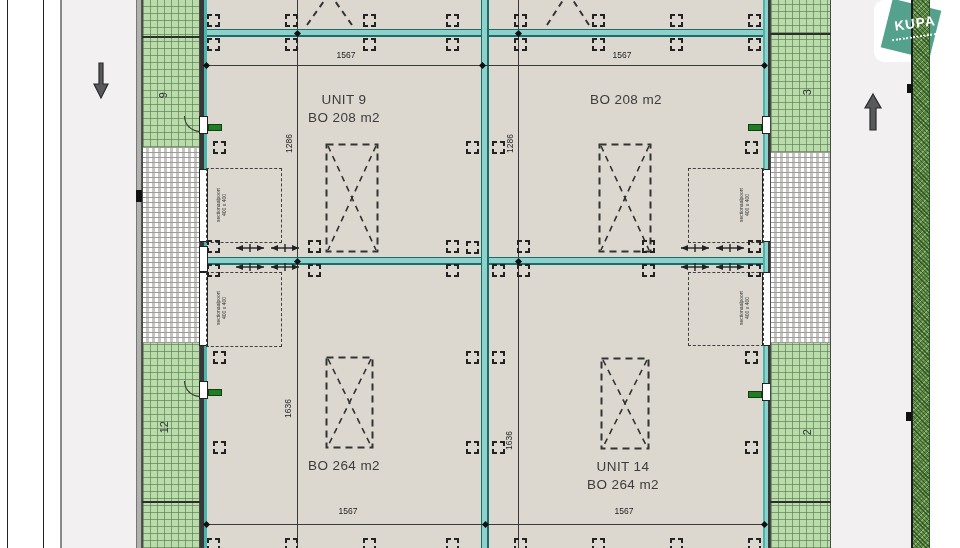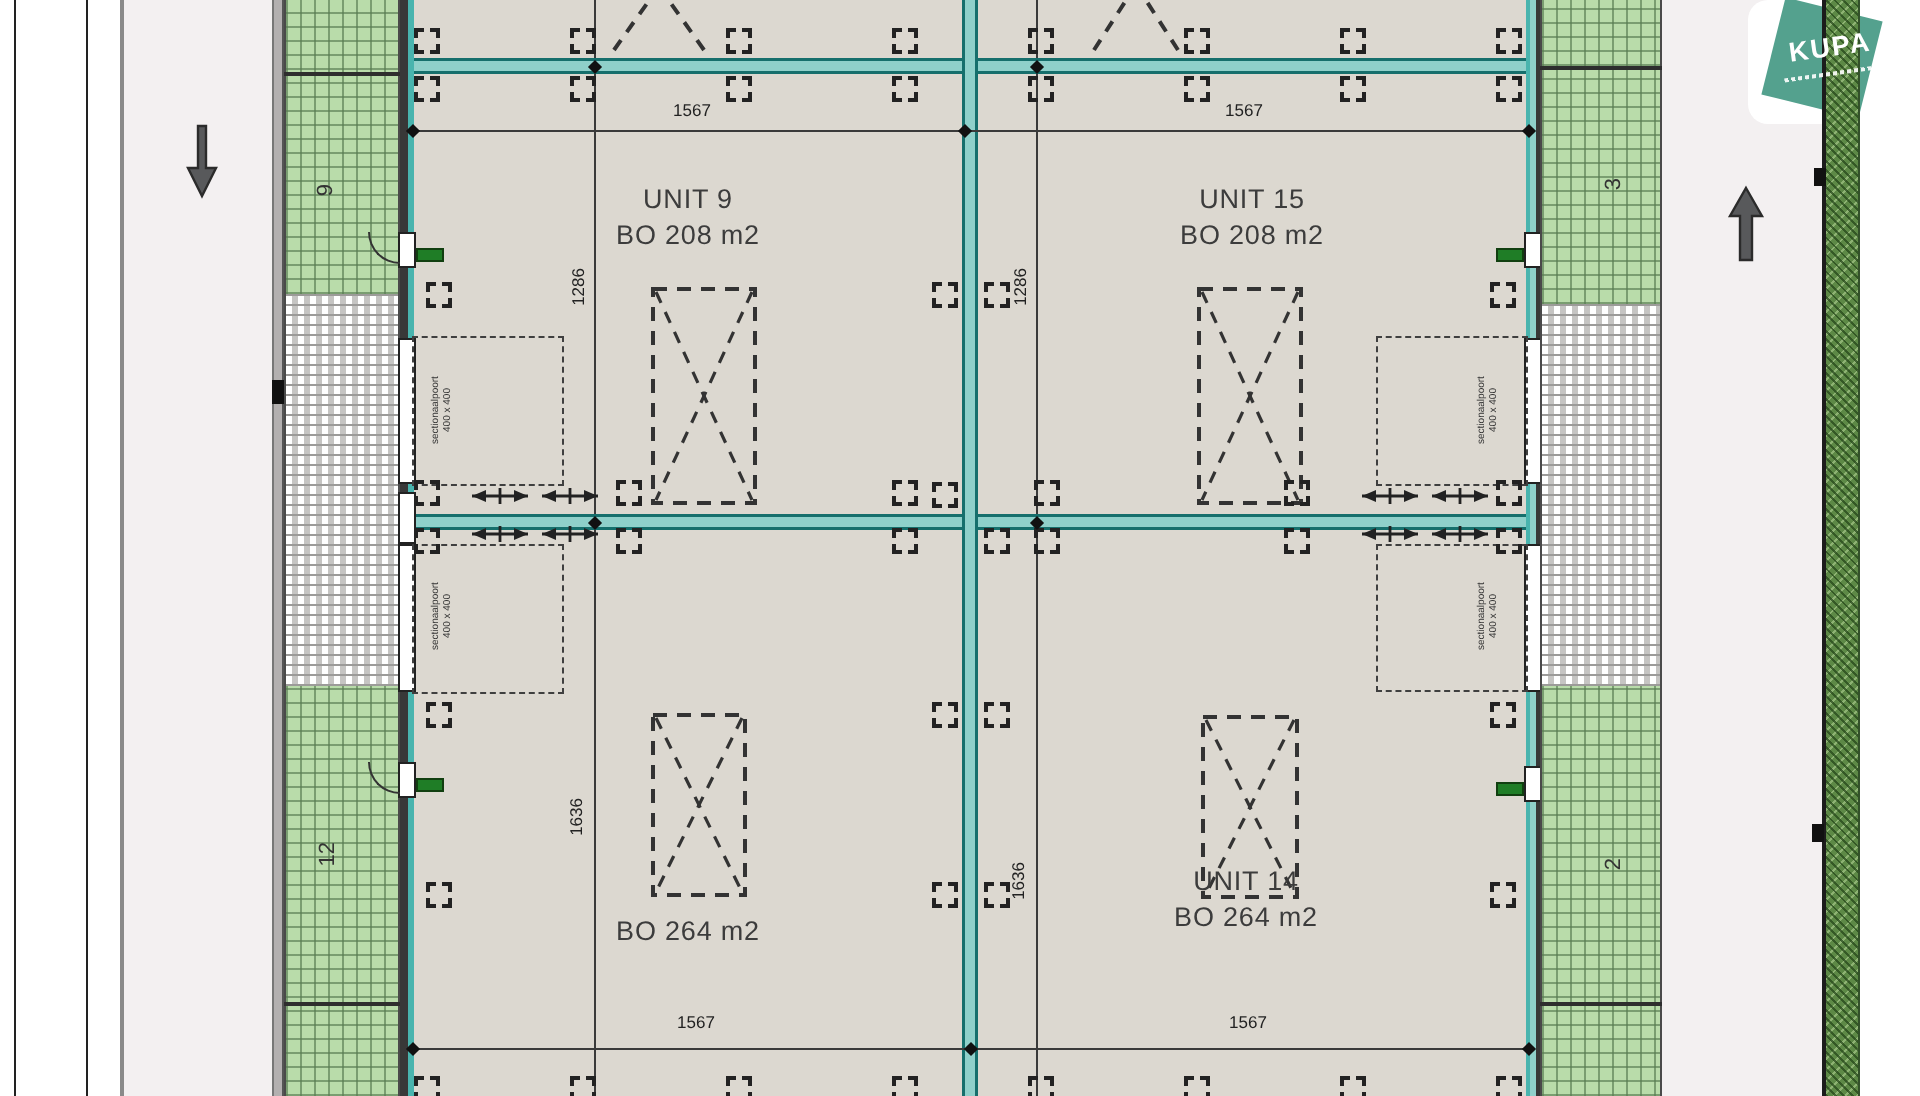--- a/index.html
+++ b/index.html
@@ -196,27 +196,26 @@
     <line x1="38" y1="5" x2="66" y2="5" stroke="#222" stroke-width="1.4"></line>
       <path d="M38 5 l7 -3 v6 z M66 5 l-7 -3 v6 z" fill="#222"></path>
       <line x1="52" y1="1" x2="52" y2="9" stroke="#222" stroke-width="1.4"></line>
   </svg>
 
   <div class="abs unitlbl" style="left:279px;top:91px;">
     <div>UNIT 9</div>
     <div>BO 208 m2</div>
   </div>
   <div class="abs unitlbl" style="left:561px;top:91px;">
-    <div>UNIT 15</div>
     <div>BO 208 m2</div>
   </div>
   <div class="abs unitlbl" style="left:279px;top:457px;">
     <div>BO 264 m2</div>
   </div>
-  <div class="abs unitlbl" style="left:558px;top:432px;">
+  <div class="abs unitlbl" style="left:558px;top:458px;">
     <div>UNIT 14</div>
     <div>BO 264 m2</div>
   </div>
 
   <div class="abs dimlbl" style="left:316px;top:50px;">1567</div>
   <div class="abs dimlbl" style="left:592px;top:50px;">1567</div>
   <div class="abs dimlbl" style="left:318px;top:506px;">1567</div>
   <div class="abs dimlbl" style="left:594px;top:506px;">1567</div>
   <div class="abs vtext" style="left:283px;top:128px;width:11px;height:30px;">
       <span class="dimv">1286</span>

